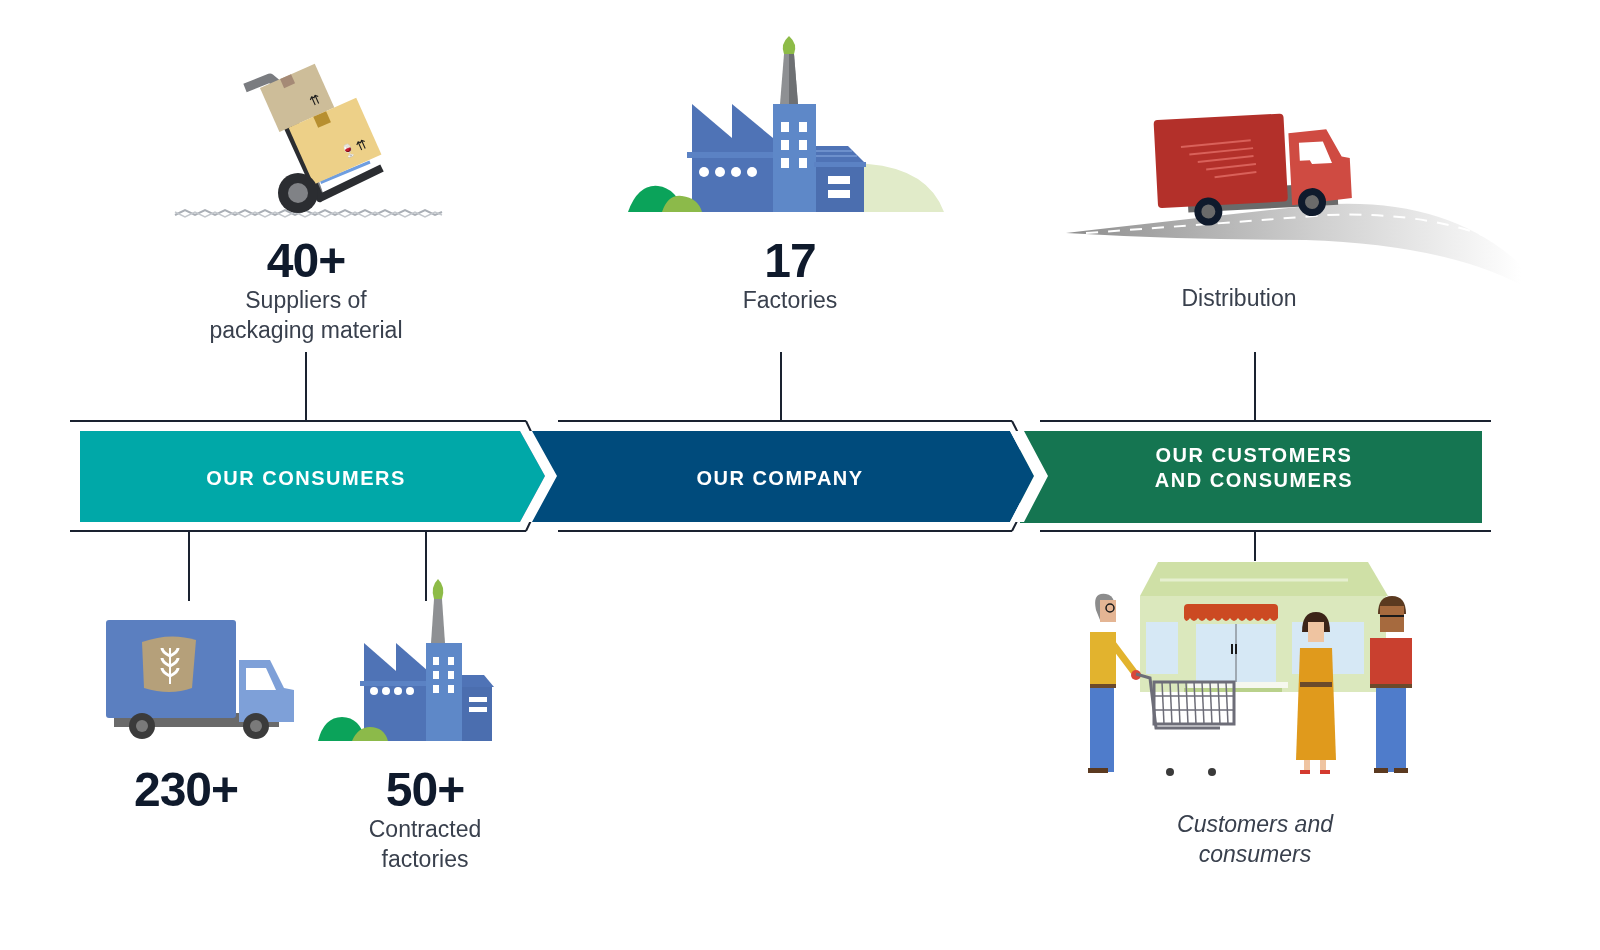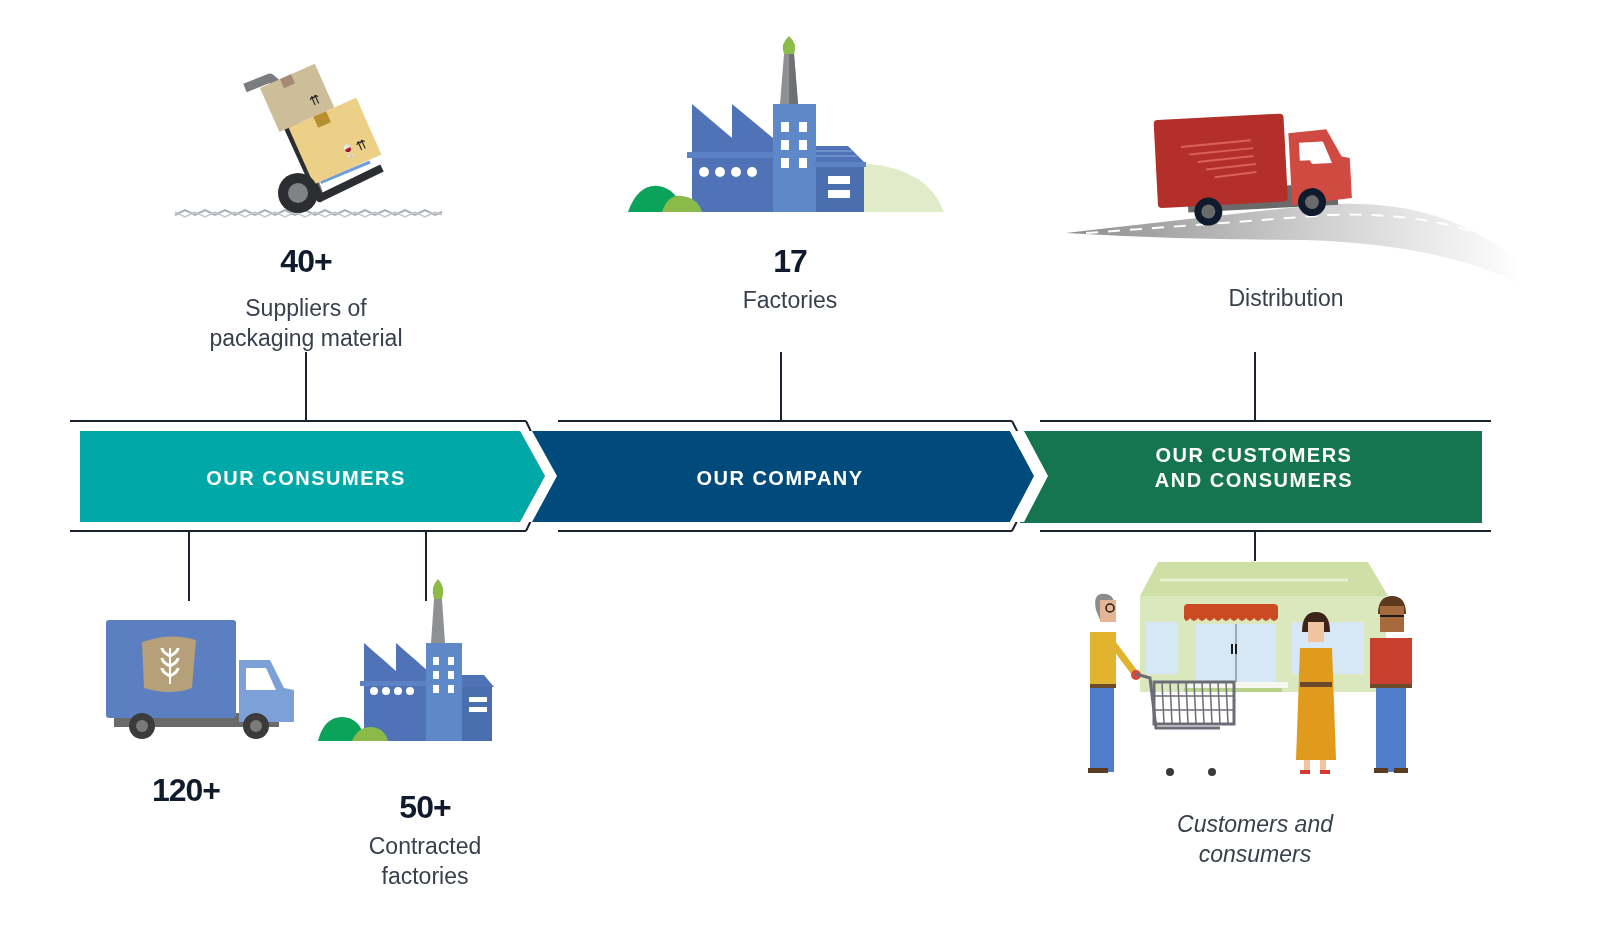--- a/index.html
+++ b/index.html
@@ -1,19 +1,19 @@
 <!DOCTYPE html>
 <html><head>
 <meta charset="utf-8">
 <style>
   html, body { margin:0; padding:0; background:#ffffff; }
   body { width:1600px; height:950px; position:relative; overflow:hidden;
          font-family:"Liberation Sans", sans-serif; color:#1b2433; }
   .stat { position:absolute; text-align:center; transform:translateX(-50%); }
-  .stat .num { font-weight:700; font-size:32px; line-height:48px; color:#0f1a2c; letter-spacing:-1px; }
+  .stat .num { font-weight:700; font-size:48px; line-height:48px; color:#0f1a2c; letter-spacing:-1px; }
   .stat .lbl { font-size:23px; line-height:30px; color:#39404d; white-space:pre-line; }
   .vline { position:absolute; width:2px; background:#1a2230; }
   .hline { position:absolute; height:2px; background:#1a2230; }
   .band-label { position:absolute; color:#ffffff; font-weight:700; font-size:20px;
                 letter-spacing:1.5px; text-align:center; line-height:25px; transform:translate(-50%,-50%); white-space:pre-line; }
   svg { position:absolute; overflow:visible; }
 </style>
 </head>
 <body>
 
@@ -35,21 +35,21 @@
     <rect x="155" y="58" width="14" height="12" fill="#b78f30"></rect>
     <text x="166" y="108" font-size="13" font-family="DejaVu Sans, sans-serif" fill="#1a1a1a">🍷⇈</text>
   </g>
 
   <circle cx="128" cy="143" r="20" fill="#2b2d31"></circle>
   <circle cx="128" cy="143" r="10" fill="#808286"></circle>
 </svg>
 
 <div class="stat" style="left:306px;top:237px;">
   <div class="num">40+</div>
-  <div class="lbl" style="margin-top:8px;">Suppliers of
+  <div class="lbl" style="margin-top:0px;">Suppliers of
 packaging material</div>
 </div>
 
 <svg style="left:628px;top:34px;" width="320" height="180" viewBox="0 0 320 180">
   <path d="M40,178 Q150,110 240,130 Q300,135 316,178 Z" fill="#e1ebc9"></path>
 
   <polygon points="156,20 166,20 170,70 152,70" fill="#8e9093"></polygon>
   <polygon points="161,20 166,20 170,70 161,70" fill="#6e7073"></polygon>
   <path d="M161,2 Q170,10 166,20 L156,20 Q152,10 161,2 Z" fill="#8dbb47"></path>
 
@@ -107,21 +107,21 @@
     <line x1="148" y1="70" x2="190" y2="67" stroke="#d9615a" stroke-width="2"></line>
     <path d="M224,30 L262,28 L276,56 L284,58 L284,98 L224,102 Z" fill="#cf4b42"></path>
     <path d="M234,40 L258,40 L266,62 L246,62 L244,58 L234,58 Z" fill="#ffffff"></path>
     <circle cx="140" cy="104" r="14" fill="#0f1a2c"></circle>
       <circle cx="140" cy="104" r="7" fill="#6a6a6a"></circle>
     <circle cx="244" cy="100" r="14" fill="#0f1a2c"></circle>
       <circle cx="244" cy="100" r="7" fill="#6a6a6a"></circle>
   </g>
 </svg>
 
-<div class="stat" style="left:1286px;top:283px;">
+<div class="stat" style="left:1239px;top:283px;">
   <div class="lbl">Distribution</div>
 </div>
 
 <div class="vline" style="left:305px;top:352px;height:70px;"></div>
 <div class="vline" style="left:780px;top:352px;height:70px;"></div>
 <div class="vline" style="left:1254px;top:352px;height:70px;"></div>
 
 <div class="hline" style="left:70px;top:420px;width:456px;"></div>
 <div class="hline" style="left:558px;top:420px;width:454px;"></div>
 <div class="hline" style="left:1040px;top:420px;width:451px;"></div>
@@ -161,21 +161,21 @@
   <path d="M66,38 Q58,34 58,30 M66,38 Q74,34 74,30 M66,48 Q58,44 58,40 M66,48 Q74,44 74,40 M66,58 Q58,54 58,50 M66,58 Q74,54 74,50" stroke="#fff" stroke-width="3" fill="none"></path>
   <path d="M135,42 L166,42 L180,70 L190,72 L190,104 L135,104 Z" fill="#7ea0d8"></path>
   <path d="M142,50 L162,50 L172,72 L142,72 Z" fill="#ffffff"></path>
   <circle cx="38" cy="108" r="13" fill="#3b3b3b"></circle>
     <circle cx="38" cy="108" r="6" fill="#7a7a7a"></circle>
   <circle cx="152" cy="108" r="13" fill="#3b3b3b"></circle>
     <circle cx="152" cy="108" r="6" fill="#7a7a7a"></circle>
 </svg>
 
 <div class="stat" style="left:186px;top:766px;">
-  <div class="num">120+</div>
+  <div class="num">230+</div>
 </div>
 
 <svg style="left:318px;top:575px;" width="180" height="168" viewBox="0 0 180 168">
   <polygon points="116,24 124,24 127,68 113,68" fill="#8e9093"></polygon>
   <path d="M120,4 Q128,12 124,24 L116,24 Q112,12 120,4 Z" fill="#8dbb47"></path>
   <polygon points="46,68 78,96 78,108 46,108" fill="#4f73b6"></polygon>
   <polygon points="78,68 110,96 110,108 78,108" fill="#4f73b6"></polygon>
   <rect x="42" y="106" width="72" height="5" fill="#5b82c4"></rect>
   <rect x="46" y="111" width="66" height="55" fill="#4f73b6"></rect>
   <circle cx="56" cy="116" r="4" fill="#fff"></circle>
@@ -190,21 +190,21 @@
   <rect x="115" y="110" width="6" height="8" fill="#fff"></rect>
     <rect x="130" y="110" width="6" height="8" fill="#fff"></rect>
   <polygon points="144,100 166,100 176,112 144,112" fill="#4f73b6"></polygon>
   <rect x="144" y="112" width="30" height="54" fill="#4b6eaf"></rect>
   <rect x="151" y="122" width="18" height="5" fill="#fff"></rect>
     <rect x="151" y="132" width="18" height="5" fill="#fff"></rect>
   <path d="M0,166 Q6,142 24,142 Q42,142 48,166 Z" fill="#0ba35a"></path>
   <path d="M34,166 Q40,152 52,152 Q66,152 70,166 Z" fill="#8cba4a"></path>
 </svg>
 
-<div class="stat" style="left:425px;top:766px;margin-top:17px;">
+<div class="stat" style="left:425px;top:766px;">
   <div class="num">50+</div>
   <div class="lbl">Contracted
 factories</div>
 </div>
 
 <svg style="left:1078px;top:560px;" width="350" height="225" viewBox="0 0 350 225">
 
   <polygon points="80,2 290,2 310,36 62,36" fill="#cfe0a6"></polygon>
   <line x1="82" y1="20" x2="270" y2="20" stroke="#e6efcf" stroke-width="3"></line>
   <rect x="62" y="36" width="246" height="96" fill="#dbe8bd"></rect>

